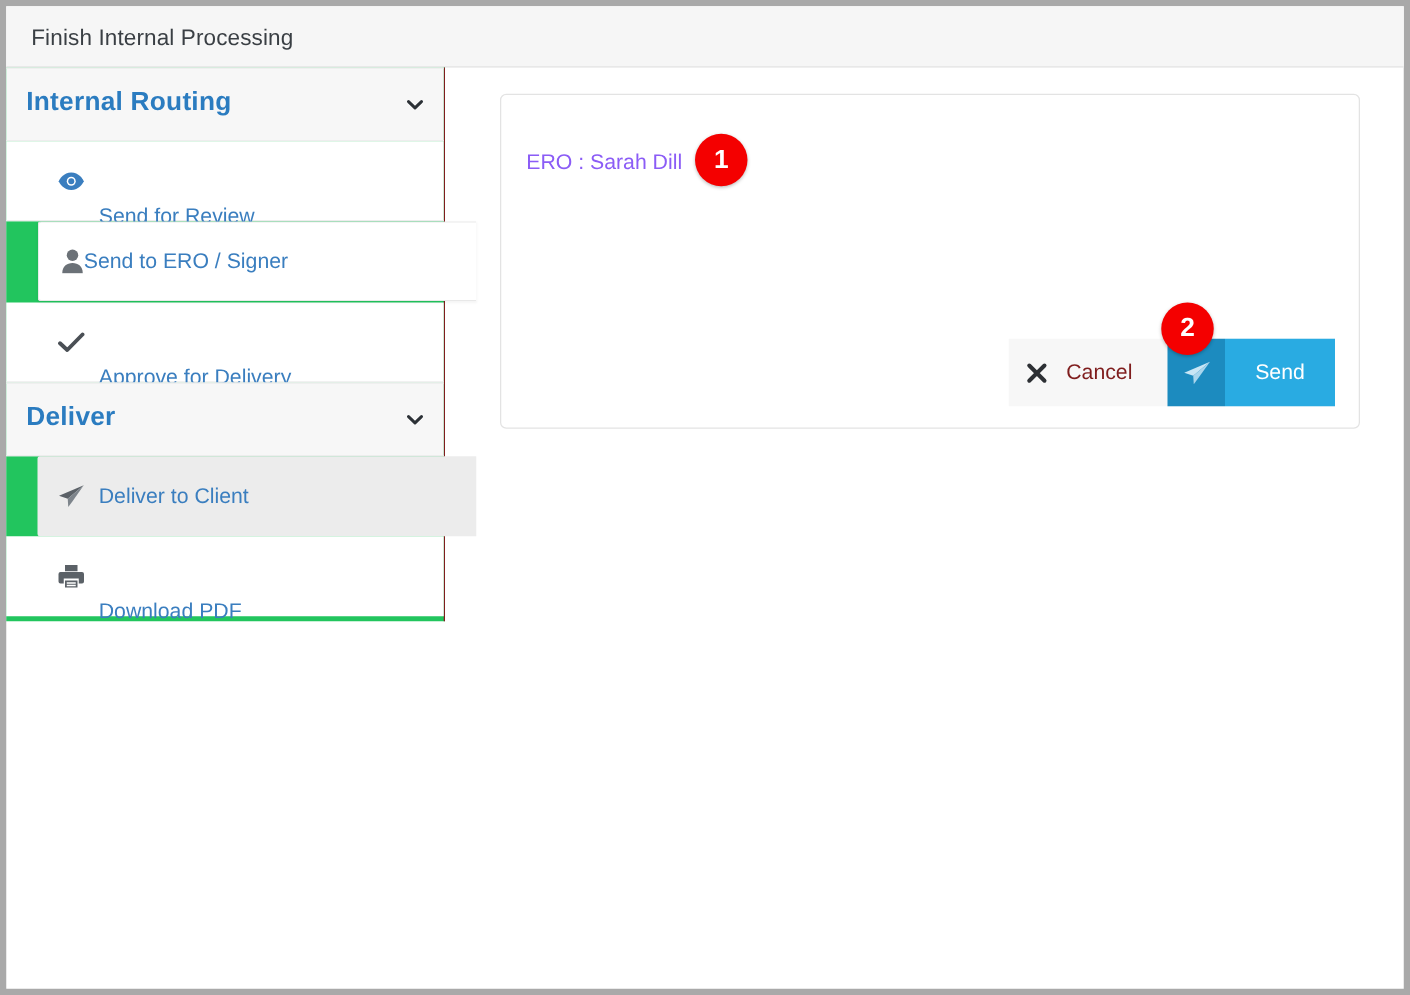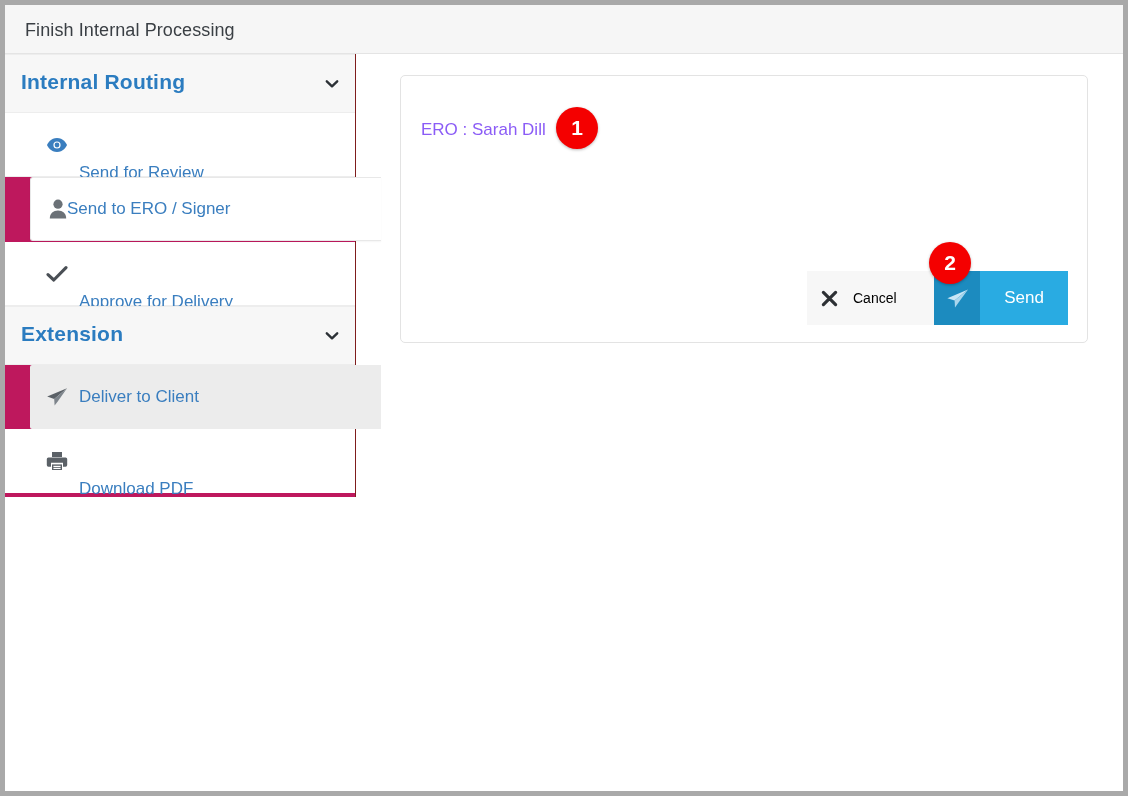--- a/index.html
+++ b/index.html
@@ -46,21 +46,21 @@
 
   
   #sidebar {
     position: absolute;
     left: 0;
     top: 49px;
     width: 351px;
     height: 443px;
     box-sizing: border-box;
     border-right: 1px solid #7f1d1d;
-    background: #be185d;
+    background: #22c55e;
   }
 
   .section-header {
     position: relative;
     height: 59px;
     box-sizing: border-box;
     background: #f7f7f7;
     border-bottom: 1px solid #ededed;
     border-top: 1px solid #ededed;
   }
@@ -193,22 +193,22 @@
     font-family: "Liberation Sans", sans-serif;
   }
   #cancel-button .btn-ico {
     width: 44px;
     display: flex;
     align-items: center;
     justify-content: center;
     color: #2d3034;
   }
   #cancel-button .btn-txt {
-    font-size: 14px;
-    color: #000000;
+    font-size: 17px;
+    color: #7f1d1d;
     padding-left: 2px;
   }
   #send-button {
     width: 134px;
     height: 54px;
     border: none;
     display: flex;
     align-items: stretch;
     cursor: pointer;
     padding: 0;
@@ -296,21 +296,21 @@
     <div id="item-approve-delivery" class="nav-item plain-indent">
       <span class="nav-icon">
         <svg width="22" height="18" viewBox="0 0 22 18">
           <path d="M2 9.6 L7.8 15 L20 2.6" fill="none" stroke="#4a4f55" stroke-width="3.1" stroke-linecap="round" stroke-linejoin="round"></path>
         </svg>
       </span>
       <span class="nav-label">Approve for Delivery</span>
     </div>
 
     <div id="section-delivery" class="section-header">
-      <span class="sec-title">Extension</span>
+      <span class="sec-title">Deliver</span>
       <span class="chev">
         <svg width="18" height="18" viewBox="0 0 18 18">
           <path d="M3.8 6.3 L9 11.3 L14.2 6.3" fill="none" stroke="#2c3136" stroke-width="2.4" stroke-linecap="round" stroke-linejoin="round"></path>
         </svg>
       </span>
     </div>
 
     <div id="item-deliver-client" class="nav-item highlight">
       <span class="nav-icon">
         <svg width="22" height="20" viewBox="0 0 22 20">

